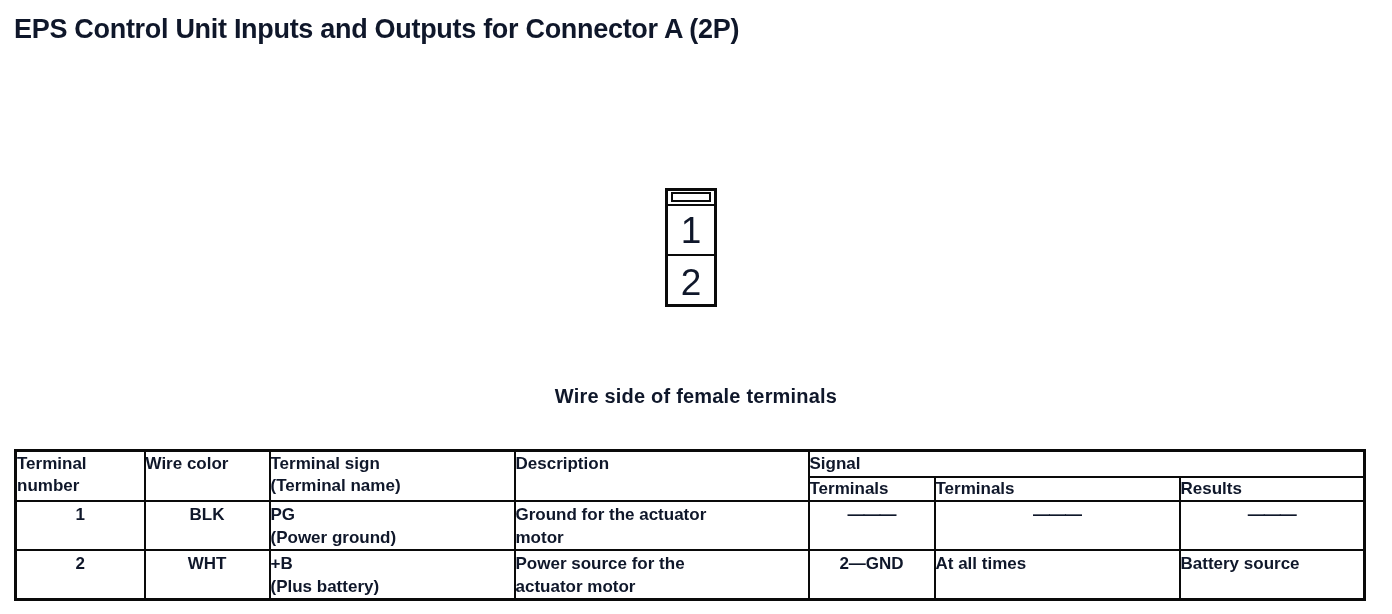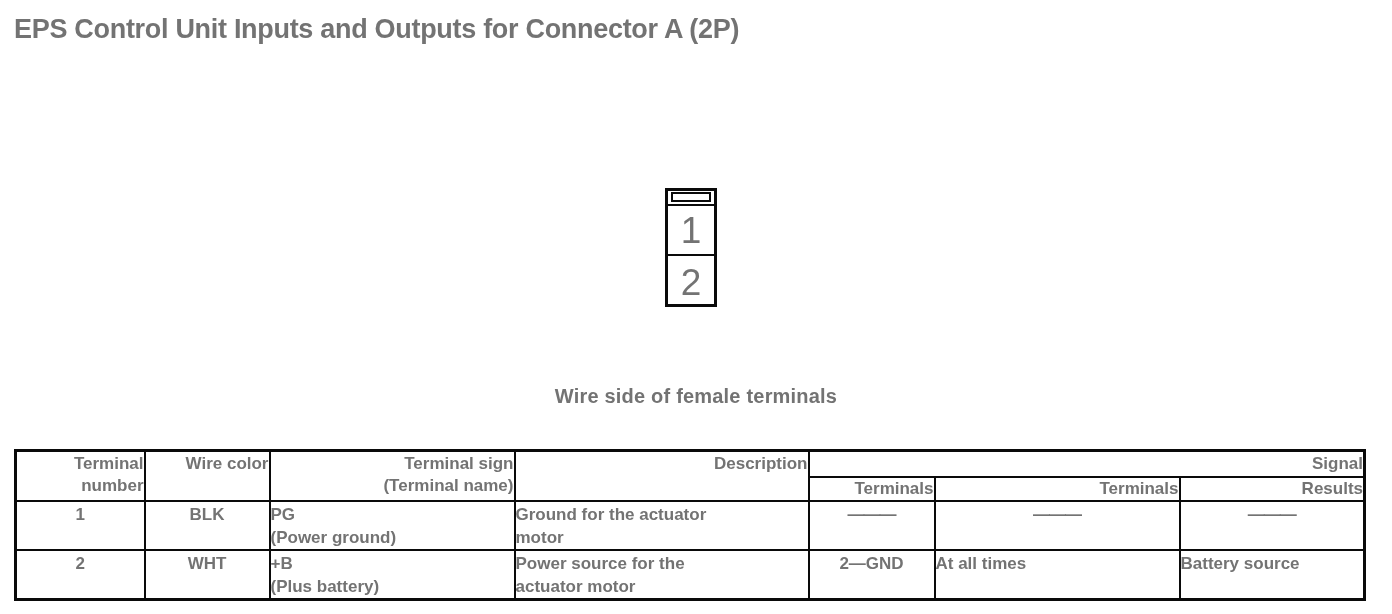--- a/index.html
+++ b/index.html
@@ -1,21 +1,21 @@
 <!DOCTYPE html>
 <html><head>
 <meta charset="utf-8">
 <style>
   html, body { margin: 0; padding: 0; background: #ffffff; }
   .page {
     position: relative;
     width: 1392px;
     height: 614px;
     background: #ffffff;
-    color: #737373;
+    color: #0f172a;
     font-family: "Liberation Sans", sans-serif;
     overflow: hidden;
   }
 
   
   .title {
     position: absolute;
     left: 14px;
     top: 14px;
     margin: 0;
@@ -95,21 +95,21 @@
   }
   table.io th, table.io td {
     border: 2px solid #0a0a0a;
     font-size: 17px;
     font-weight: 700;
     padding: 0;
     white-space: pre-line;
     overflow: hidden;
   }
   table.io th {
-    text-align: right;
+    text-align: left;
     vertical-align: top;
     line-height: 22px;
     padding-top: 1px;
   }
   tr.hdr-signal { height: 26px; }
   tr.hdr-sub    { height: 24px; }
   tr.hdr-signal th.signal { vertical-align: middle; padding-top: 0; line-height: 20px; }
   tr.hdr-sub th { vertical-align: middle; padding-top: 0; line-height: 19px; }
   tr.body-row-1 { height: 46px; }
   tr.body-row-2 { height: 48px; }

